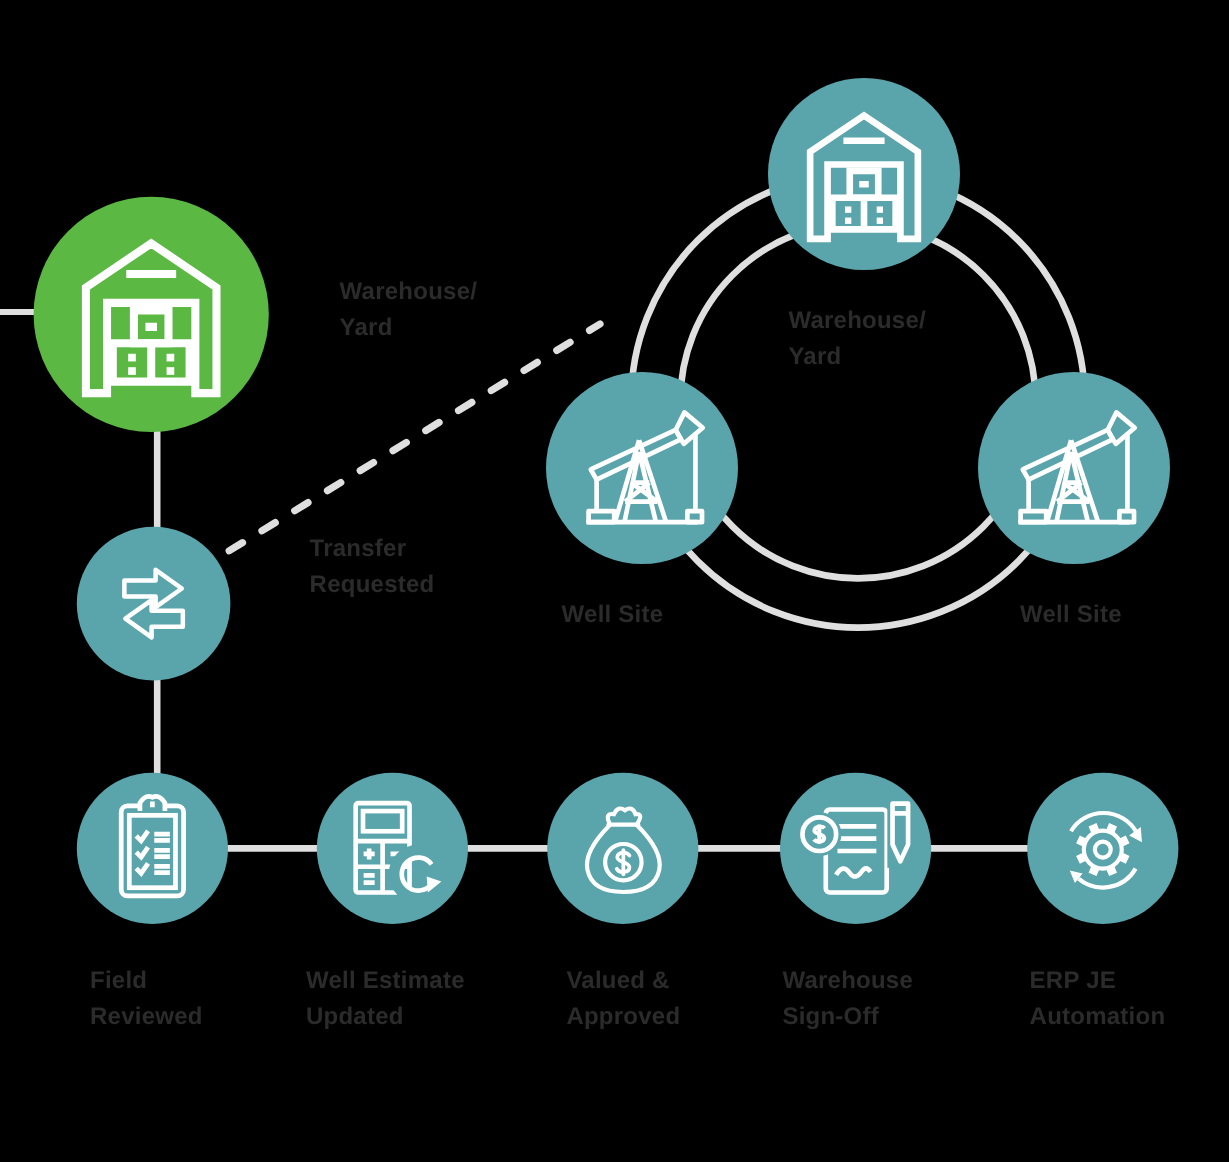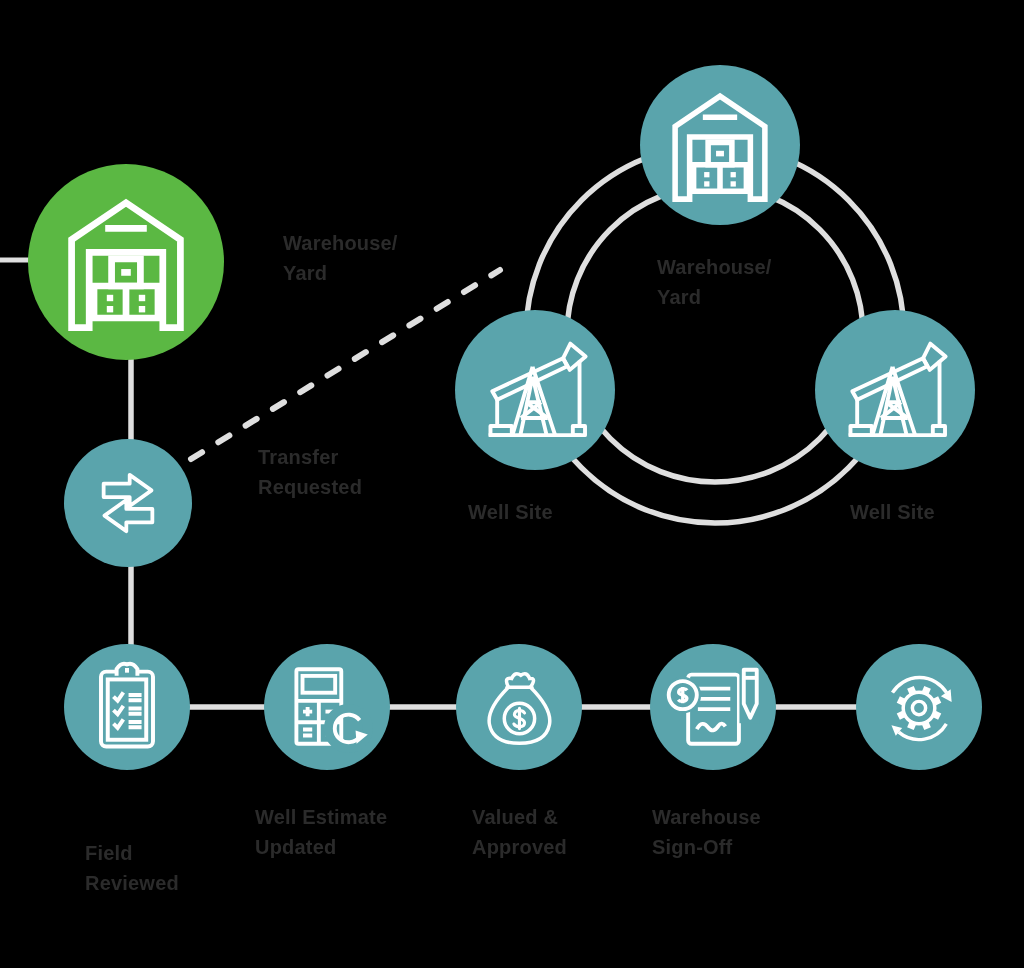--- a/index.html
+++ b/index.html
@@ -197,21 +197,21 @@
         <use href="#ic-pumpjack"></use>
       </svg>
   </div>
   <div class="label" style="left:850px; top:497px;">Well Site</div>
 
   <div class="node teal" style="left:64px; top:644px; width:126px; height:126px;">
     <svg class="icon" width="104" height="104">
         <use href="#ic-clipboard"></use>
       </svg>
   </div>
-  <div class="label" style="left:85px; top:802px;margin-top:36px;">Field
+  <div class="label" style="left:75px; top:802px;">Field
 Reviewed</div>
 
   <div class="node teal" style="left:264px; top:644px; width:126px; height:126px;">
     <svg class="icon" width="102" height="102">
         <use href="#ic-calculator"></use>
       </svg>
   </div>
   <div class="label" style="left:255px; top:802px;">Well Estimate
 Updated</div>
 
@@ -229,14 +229,16 @@
       </svg>
   </div>
   <div class="label" style="left:652px; top:802px;">Warehouse
 Sign-Off</div>
 
   <div class="node teal" style="left:856px; top:644px; width:126px; height:126px;">
     <svg class="icon" width="102" height="102">
         <use href="#ic-gearsync"></use>
       </svg>
   </div>
+  <div class="label" style="left:858px; top:802px;">ERP JE
+Automation</div>
 
 </div>
 
 </body></html>

